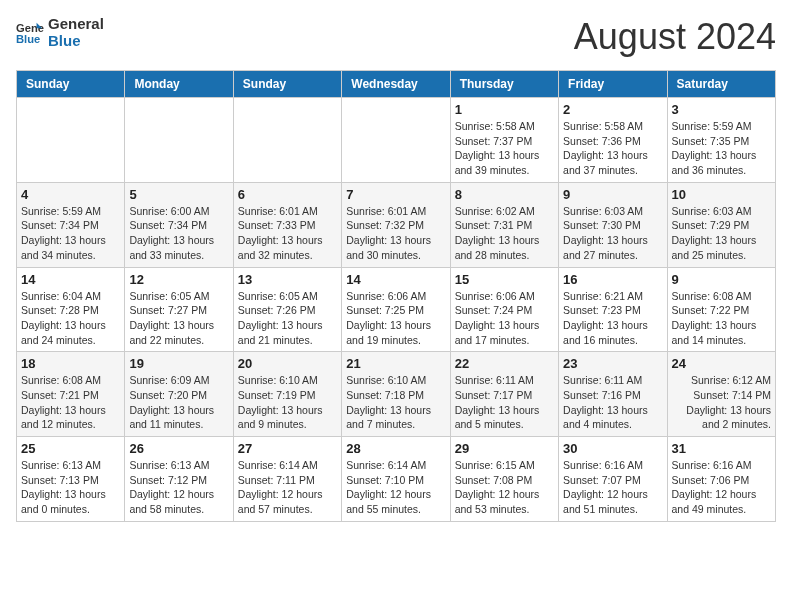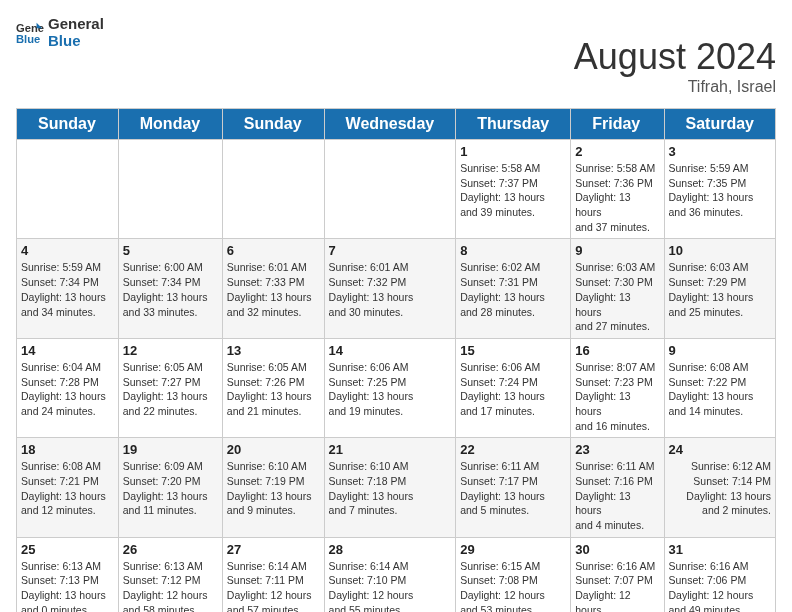--- a/index.html
+++ b/index.html
@@ -25,37 +25,36 @@
       width: 28px;
       height: 28px;
     }
     .title-block {
       text-align: right;
     }
     .month-year {
       font-size: 36px;
       color: #333;
       font-weight: 300;
-      margin-top: 20px;
     }
     .location {
       font-size: 16px;
       color: #555;
     }
     .calendar {
       width: 100%;
       border-collapse: collapse;
       font-size: 11px;
     }
     .calendar thead th {
       background-color: #1a6faf;
       color: #fff;
-      padding: 6px 21px;
+      padding: 6px 9px;
       text-align: left;
-      font-size: 16px;
+      font-size: 12px;
       font-weight: bold;
       border: 1px solid #ccc;
     }
     .calendar tbody td {
       vertical-align: top;
       border: 1px solid #ccc;
       padding: 4px;
       width: 108px;
       min-height: 80px;
       background: #fff;
@@ -89,21 +88,20 @@
       <text x="0" y="26" font-size="12" font-weight="bold" fill="#1a6faf">Blue</text>
       <polygon points="22,4 28,10 22,10" fill="#1a6faf"></polygon>
     </svg>
     <div>
       <div style="font-size:15px;font-weight:bold;color:#333;line-height:1.1;">General</div>
       <div style="font-size:15px;font-weight:bold;color:#1a6faf;line-height:1.1;">Blue</div>
     </div>
   </div>
   <div class="title-block">
     <div class="month-year">August 2024</div>
-    <div class="location">Tifrah, Israel</div>
   </div>
 </div>
 
 <table class="calendar">
   <thead>
     <tr id="header-row">
         <th>Sunday</th>
         <th>Monday</th>
         <th>Sunday</th>
         <th>Wednesday</th>
@@ -222,21 +220,21 @@
         </td>
         <td>
           <span class="day-num">15</span>
           <div class="day-info" style="white-space: pre-line;">Sunrise: 6:06 AM
 Sunset: 7:24 PM
 Daylight: 13 hours
 and 17 minutes.</div>
         </td>
         <td>
           <span class="day-num">16</span>
-          <div class="day-info" style="white-space: pre-line;">Sunrise: 8:07 AM
+          <div class="day-info" style="white-space: pre-line;">Sunrise: 6:21 AM
 Sunset: 7:23 PM
 Daylight: 13 hours
 and 16 minutes.</div>
         </td>
         <td>
           <span class="day-num">9</span>
           <div class="day-info" style="white-space: pre-line;">Sunrise: 6:08 AM
 Sunset: 7:22 PM
 Daylight: 13 hours
 and 14 minutes.</div>

